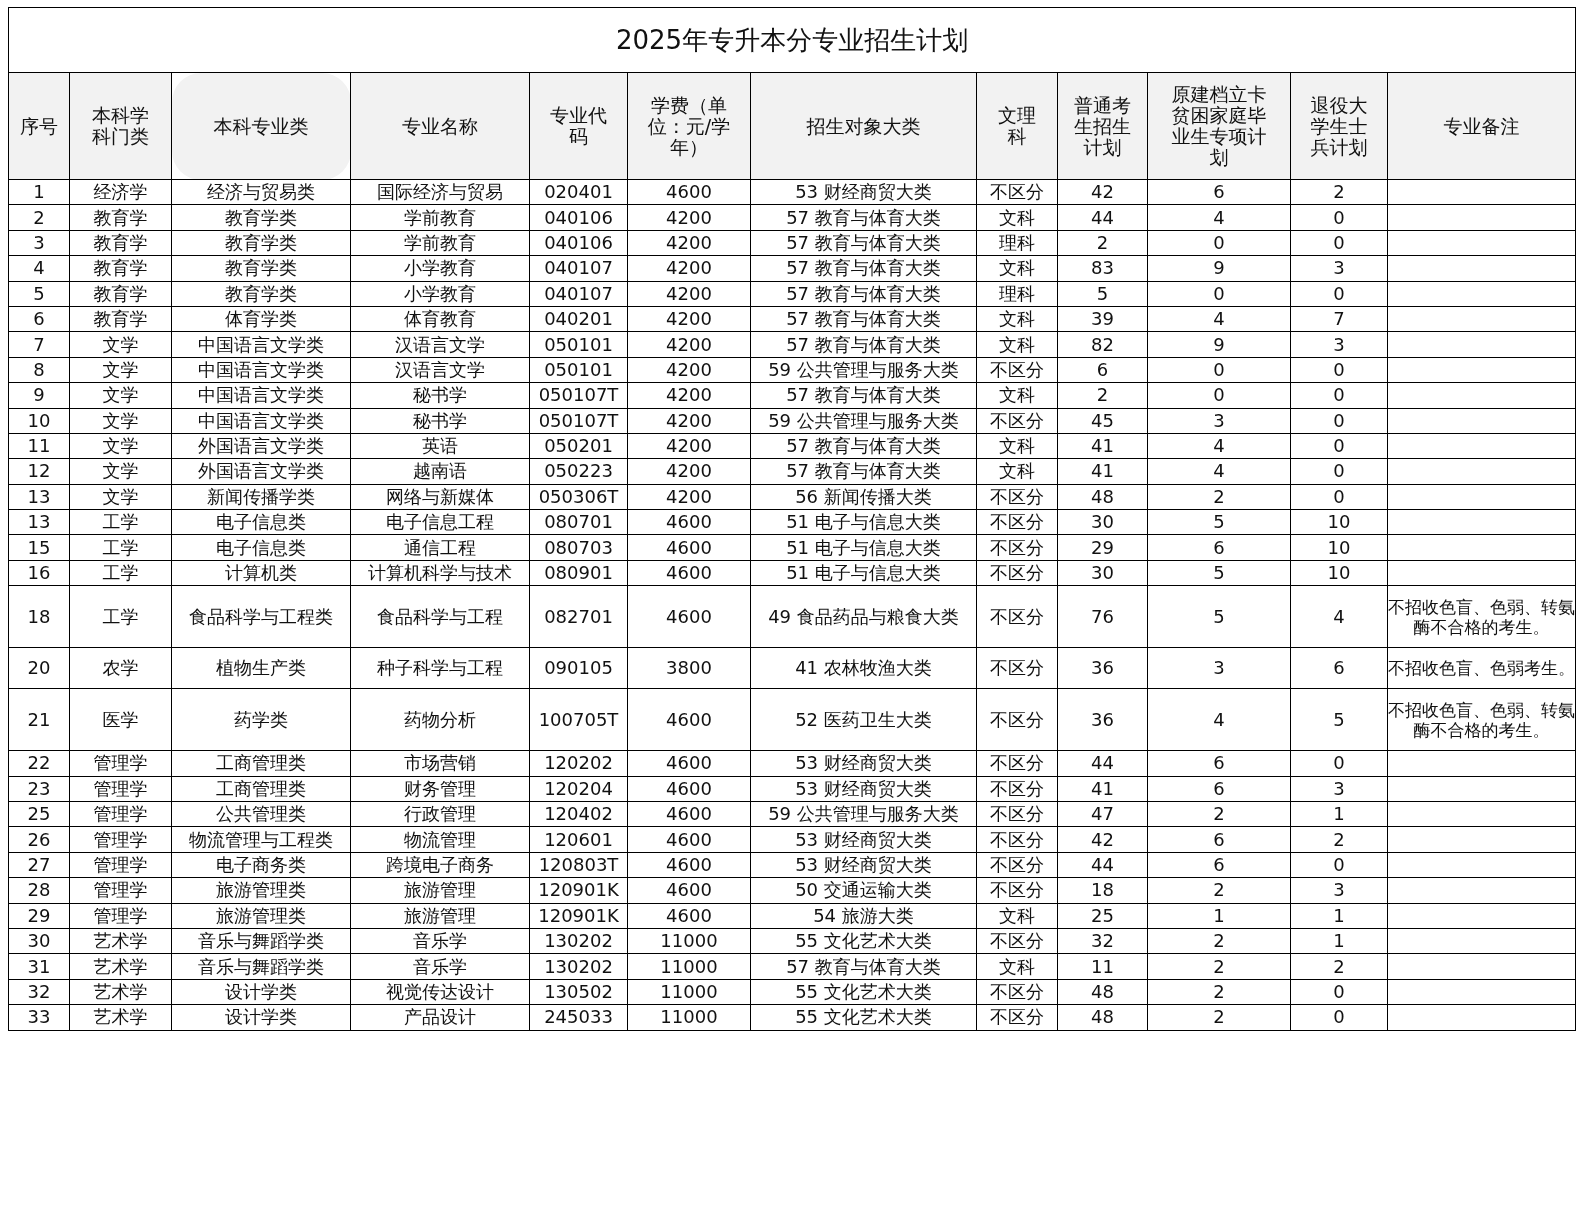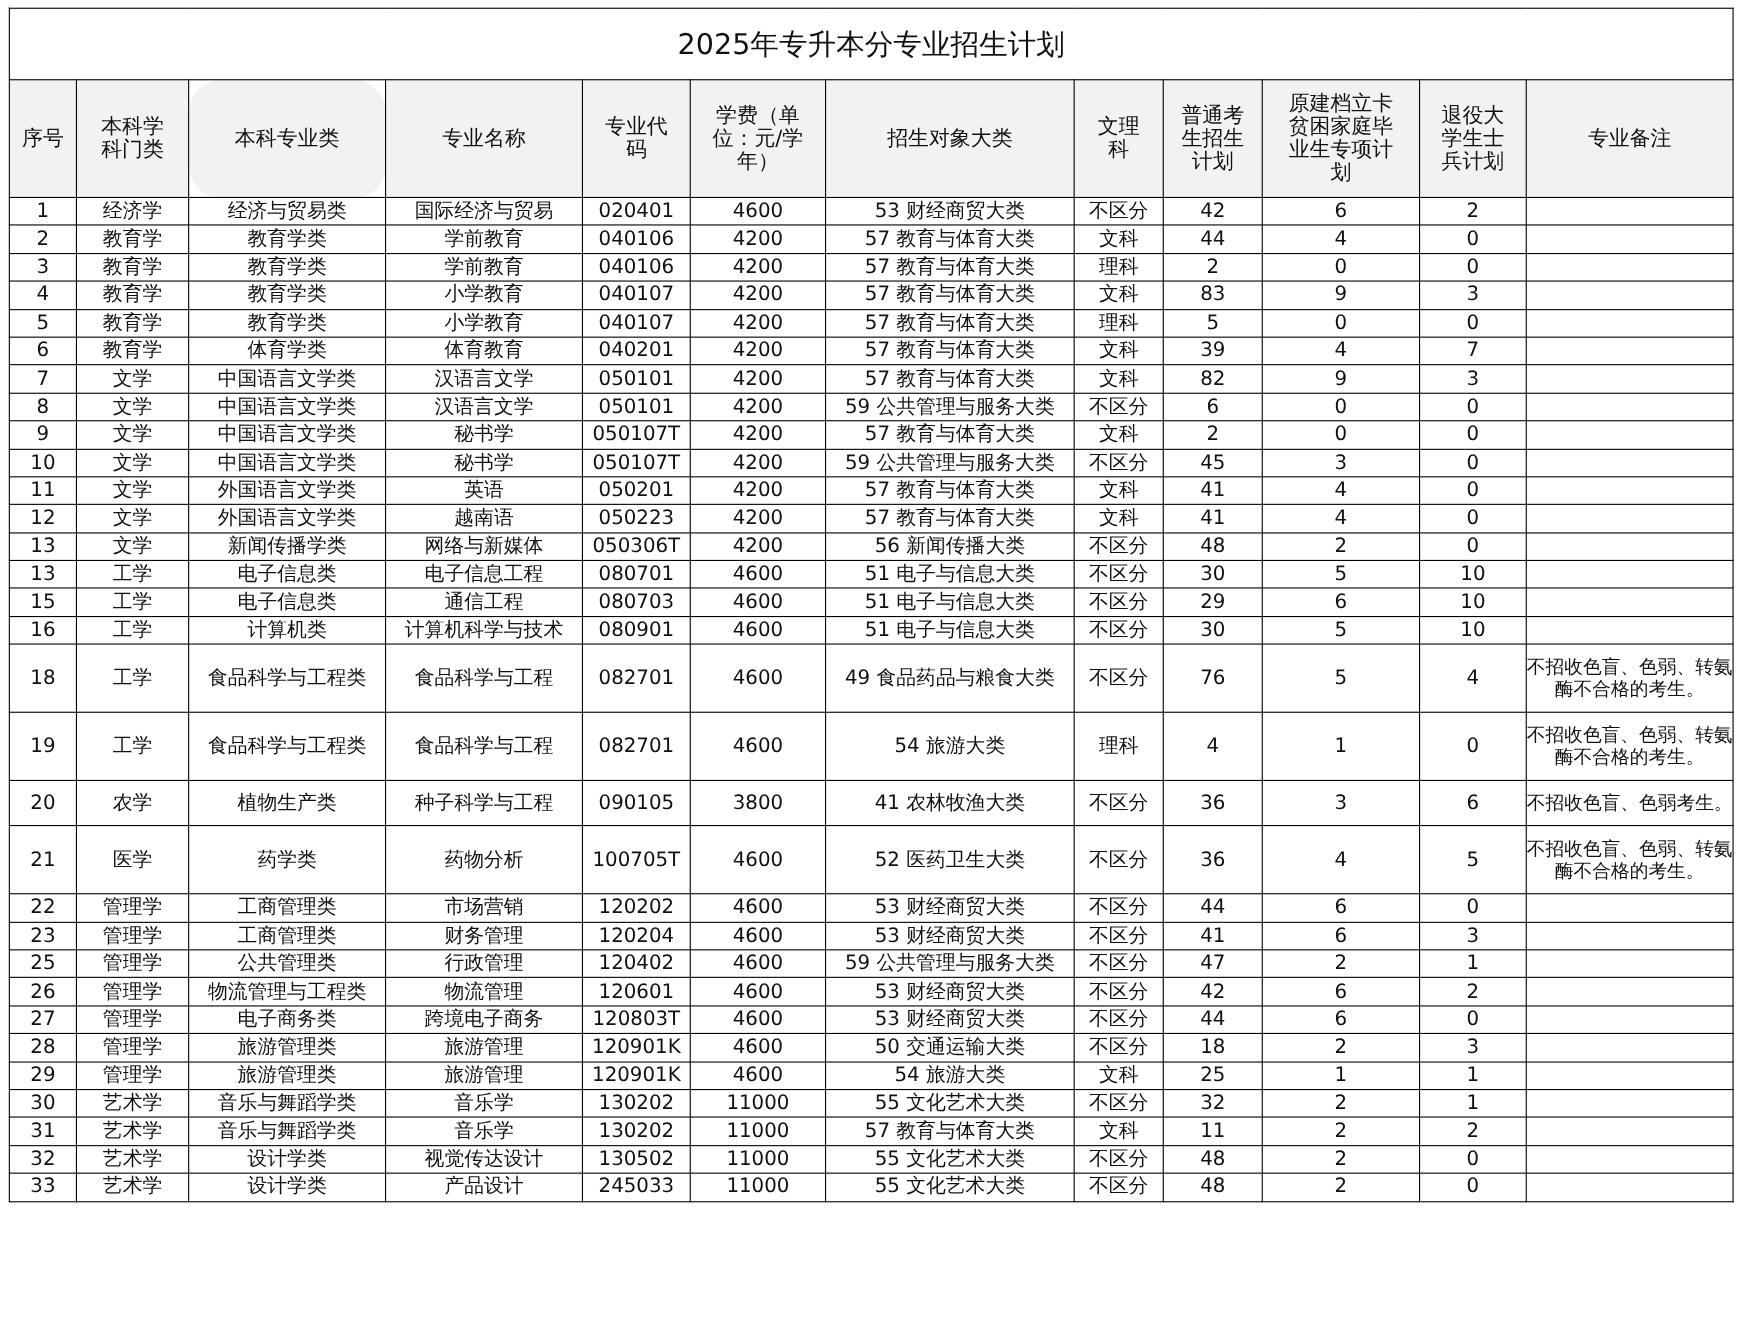--- a/index.html
+++ b/index.html
@@ -297,34 +297,20 @@
         <td>食品科学与工程</td>
         <td>082701</td>
         <td>4600</td>
         <td>49 食品药品与粮食大类</td>
         <td>不区分</td>
         <td>76</td>
         <td>5</td>
         <td>4</td>
         <td class="note">不招收色盲、色弱、转氨酶不合格的考生。</td>
       </tr>
-      <tr class="tall3">
-        <td>19</td>
-        <td>工学</td>
-        <td>食品科学与工程类</td>
-        <td>食品科学与工程</td>
-        <td>082701</td>
-        <td>4600</td>
-        <td>54 旅游大类</td>
-        <td>理科</td>
-        <td>4</td>
-        <td>1</td>
-        <td>0</td>
-        <td class="note">不招收色盲、色弱、转氨酶不合格的考生。</td>
-      </tr>
       <tr class="tall2">
         <td>20</td>
         <td>农学</td>
         <td>植物生产类</td>
         <td>种子科学与工程</td>
         <td>090105</td>
         <td>3800</td>
         <td>41 农林牧渔大类</td>
         <td>不区分</td>
         <td>36</td>

